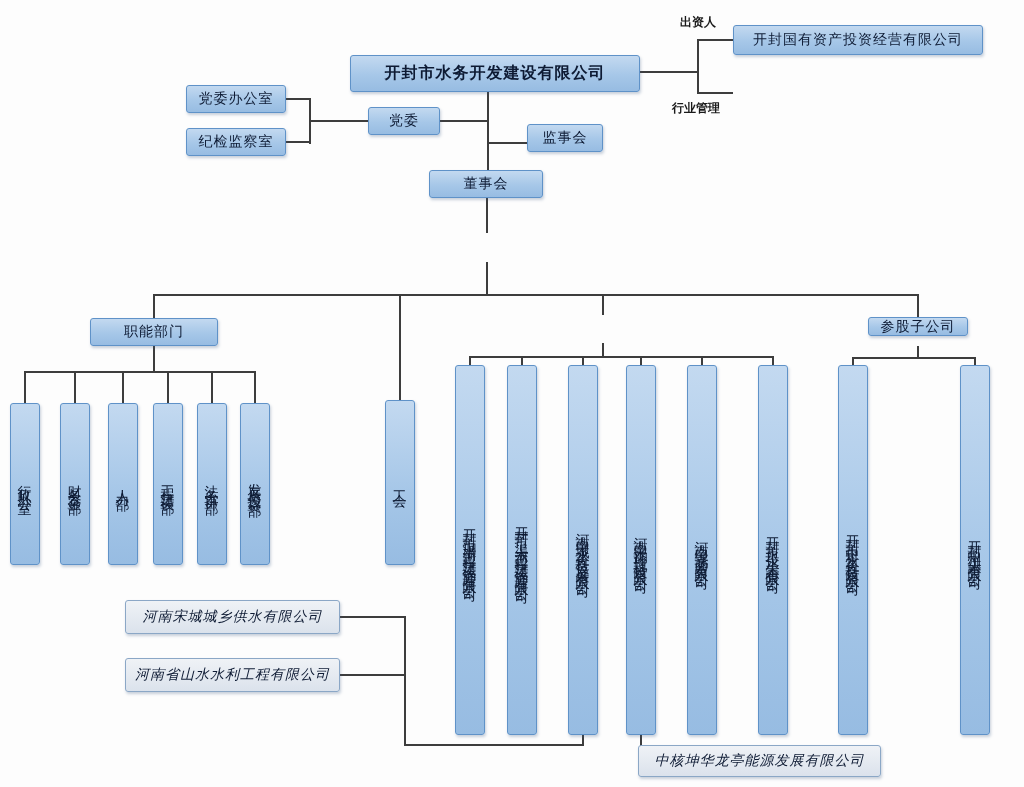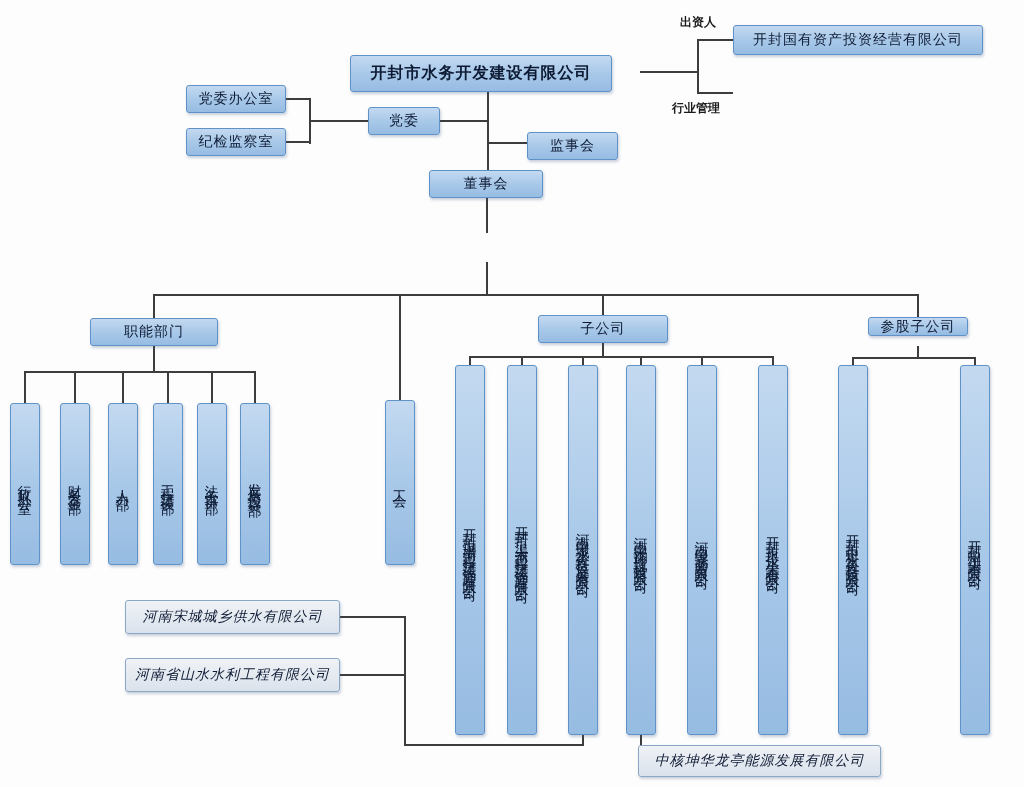--- a/index.html
+++ b/index.html
@@ -87,21 +87,21 @@
   <div class="vl" style="left:974px;top:357px;height:9px"></div>
 
   <div class="hl" style="left:340px;top:616px;width:66px"></div>
   <div class="hl" style="left:340px;top:674px;width:66px"></div>
   <div class="vl" style="left:404px;top:616px;height:130px"></div>
   <div class="hl" style="left:404px;top:744px;width:180px"></div>
   <div class="vl" style="left:582px;top:735px;height:11px"></div>
   <div class="vl" style="left:640px;top:735px;height:27px"></div>
   <div class="hl" style="left:640px;top:760px;width:18px"></div>
 
-  <div class="hbox main-box" style="left:350px;top:55px;width:262px;height:37px">
+  <div class="hbox main-box" style="left:350px;top:55px;width:290px;height:37px">
     <span>开封市水务开发建设有限公司</span>
   </div>
 
   <div class="small-label" style="left:680px;top:14px">出资人</div>
 
   <div class="hbox" style="left:733px;top:25px;width:250px;height:30px">
     <span>开封国有资产投资经营有限公司</span>
   </div>
 
   <div class="small-label" style="left:672px;top:100px">行业管理</div>
@@ -112,36 +112,33 @@
   </div>
 
   <div class="hbox" style="left:186px;top:128px;width:100px;height:28px">
     <span>纪检监察室</span>
   </div>
 
   <div class="hbox" style="left:368px;top:107px;width:72px;height:28px">
     <span>党委</span>
   </div>
 
-  <div class="hbox" style="left:527px;top:132px;width:91px;height:28px">
+  <div class="hbox" style="left:527px;top:124px;width:76px;height:28px">
     <span>监事会</span>
   </div>
 
   <div class="hbox" style="left:429px;top:170px;width:114px;height:28px">
     <span>董事会</span>
   </div>
 
 
   <div class="hbox" style="left:90px;top:318px;width:128px;height:28px">
     <span>职能部门</span>
   </div>
 
-  <div class="hbox" style="left:538px;top:315px;width:130px;height:28px">
-    <span>子公司</span>
-  </div>
 
   <div class="hbox" style="left:868px;top:317px;width:100px;height:19px">
     <span>参股子公司</span>
   </div>
 
   <div class="vbox" style="left:10px;top:403px;height:162px">
     <span class="vtext">行政办公室</span>
   </div>
   <div class="vbox" style="left:60px;top:403px;height:162px">
     <span class="vtext">财务资金部</span>

